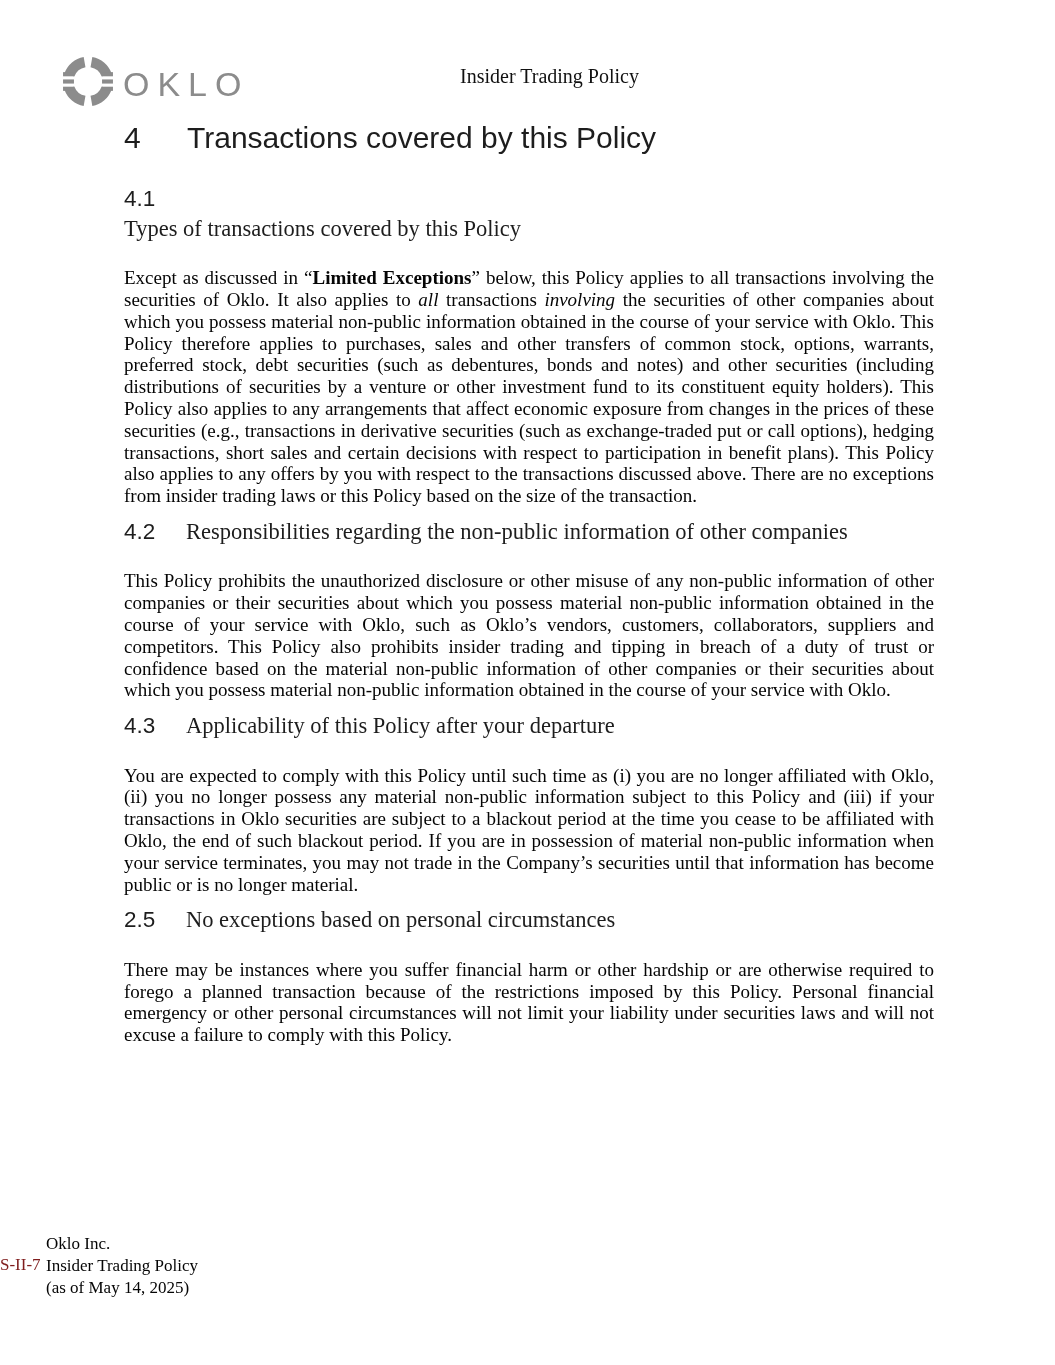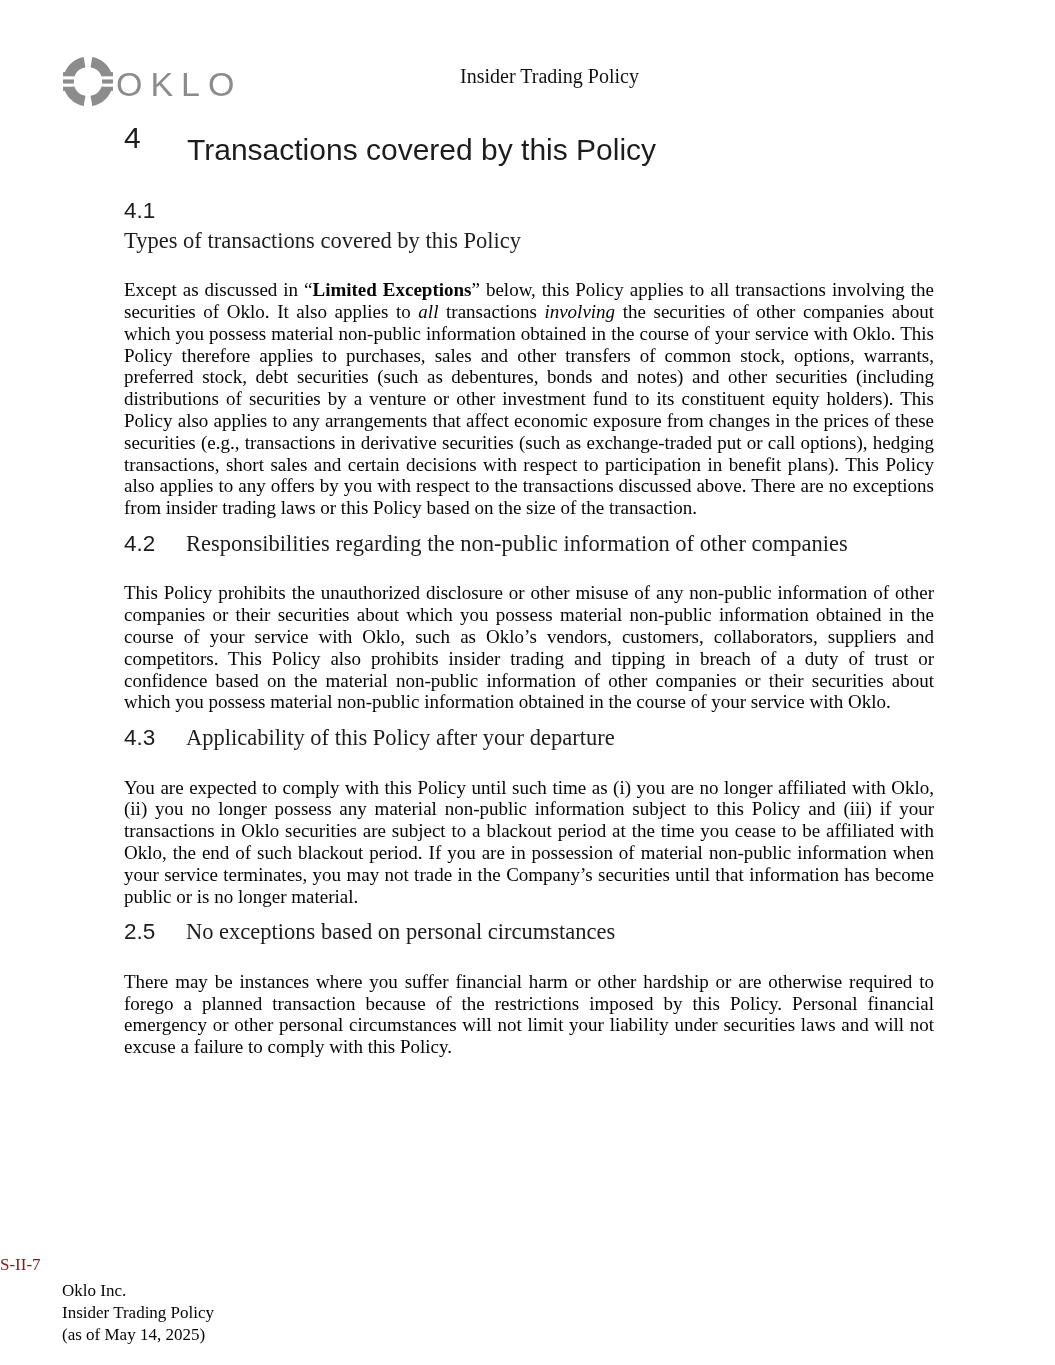--- a/index.html
+++ b/index.html
@@ -19,21 +19,21 @@
     overflow: hidden;
   }
 
   
   .logo {
     position: absolute;
     left: 62px;
     top: 55px;
     display: flex;
     align-items: center;
-    gap: 2px;
+    gap: 9px;
   }
   .logo-icon {
     width: 52px;
     height: 53px;
     flex: none;
   }
   .brand-word {
     font-family: "Liberation Sans", sans-serif;
     font-size: 34px;
     font-weight: 400;
@@ -61,21 +61,21 @@
   }
   .h1 {
     display: flex;
     font-family: "Liberation Sans", sans-serif;
     font-size: 30px;
     font-weight: 400;
     color: #1d1d1d;
     line-height: 1.25;
   }
   .h1 .hnum { width: 63px; flex: none; }
-  .h1 .htitle { flex: 1; margin-top: 12px; }
+  .h1 .htitle { flex: 1; }
 
   .h2 {
     display: flex;
     font-family: "Liberation Sans", sans-serif;
     font-size: 22.5px;
     font-weight: 400;
     color: #1d1d1d;
     line-height: 1.35;
     margin-top: 10px;
   }
@@ -87,26 +87,25 @@
     font-size: 19px;
     line-height: 21.8px;
     text-align: justify;
     color: #050505;
   }
   .sec-41 .h2 { margin-top: 27px; flex-direction: column; }
 
   
   .footer-block {
     position: absolute;
-    left: 62px;
+    left: 46px;
     top: 1233px;
     font-size: 17px;
     line-height: 22px;
     color: #050505;
-    margin-top: 47px;
   }
   .page-number {
     position: absolute;
     top: 1255px;
     left: 0;
     width: 100%;
     text-align: left;
     font-size: 17px;
     color: #7f1d1d;
   }

